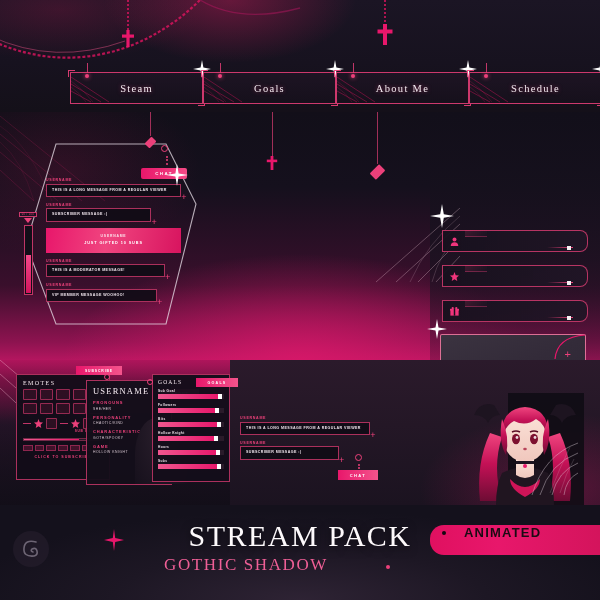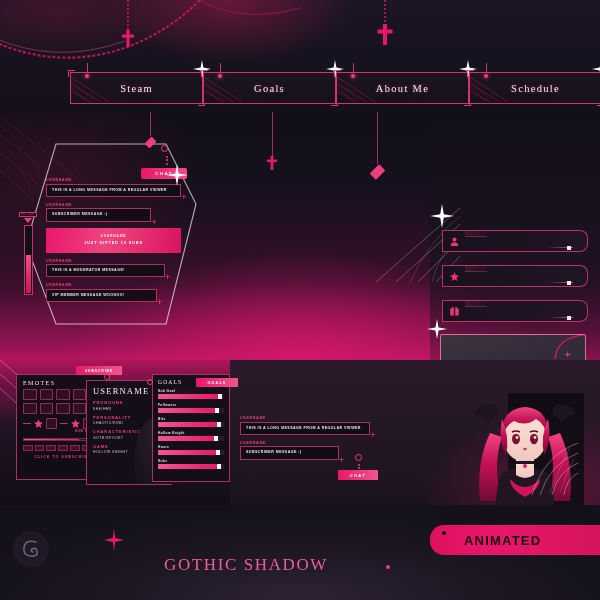--- a/index.html
+++ b/index.html
@@ -292,21 +292,21 @@
     position: absolute; left: 0; top: 50px; width: 492px; text-align: center;
     font-family: "Liberation Serif", serif; font-size: 17px; letter-spacing: 1.6px;
     color: #ef5f96;
   }
   .footer-cross-l { position: absolute; left: 104px; top: 24px; width: 20px; height: 22px; }
   .footer-dot { position: absolute; left: 386px; top: 60px; width: 4px; height: 4px; background: #ec407a; border-radius: 50%; }
   .animated-badge {
     position: absolute; right: 0; top: 20px; width: 170px; height: 30px;
     background: linear-gradient(90deg, #e01060, #e8176b 40%, #d4145c);
     border-radius: 14px 0 0 14px;
-    display: flex; align-items: center; padding-left: 34px;
+    display: flex; align-items: flex-start; padding-left: 34px;
   }
   .animated-txt { font-size: 13px; font-weight: bold; letter-spacing: 1.2px; color: #1b0b13; }
   .animated-pip { position: absolute; left: 12px; top: 6px; width: 4px; height: 4px; background: #130810; border-radius: 50%; }
   .logo-wm { position: absolute; left: 12px; top: 25px; width: 38px; height: 38px; opacity: .5; }
 </style>
 </head>
 <body>
 
 <div id="stage">
 
@@ -696,20 +696,21 @@
   </div>
 
   <div class="footer">
     <svg class="logo-wm" viewBox="0 0 38 38">
       <circle cx="19" cy="19" r="18" fill="#2a2131"></circle>
       <path d="M24 12 Q 13 9 12 18 Q 11 27 22 26 Q 26 25 25 21 Q 24 17 20 19 Q 18 21 21 22" stroke="#c6b9cc" stroke-width="1.6" fill="none" stroke-linecap="round"></path>
     </svg>
     <svg class="footer-cross-l" viewBox="0 0 20 22">
       <path d="M10 0 L11.2 9 L20 11 L11.2 13 L10 22 L8.8 13 L0 11 L8.8 9 Z" fill="#e8176b"></path>
     </svg>
+    <div class="footer-title">STREAM PACK</div>
     <div class="footer-sub">GOTHIC SHADOW</div>
     <div class="footer-dot"></div>
     <div class="animated-badge">
       <span class="animated-pip"></span>
       <span class="animated-txt">ANIMATED</span>
     </div>
   </div>
 
 </div>
 

